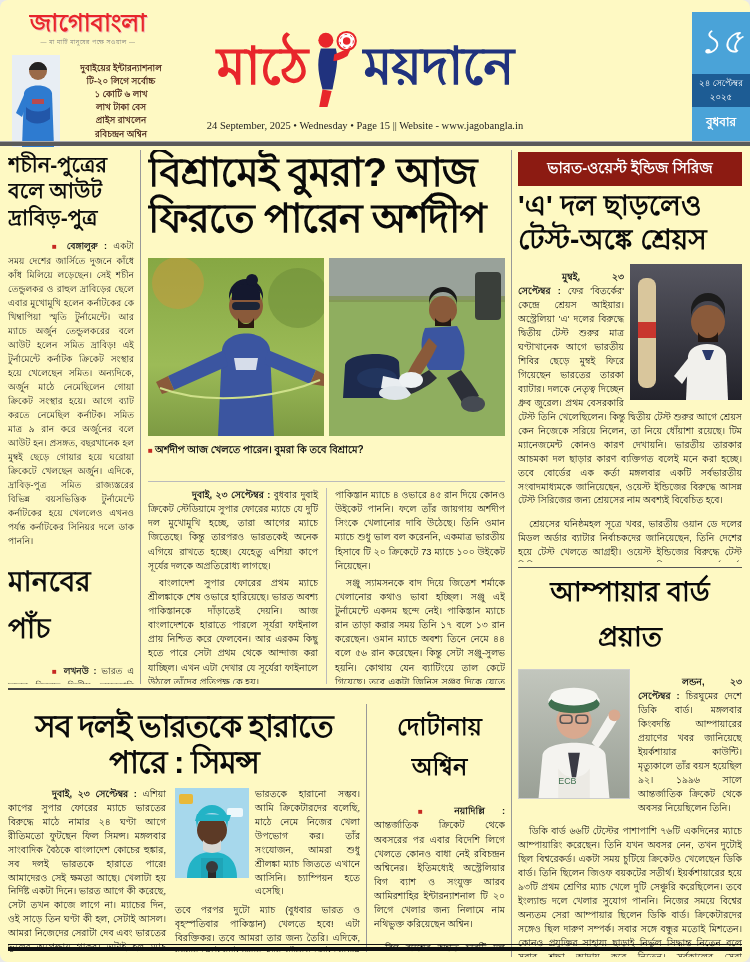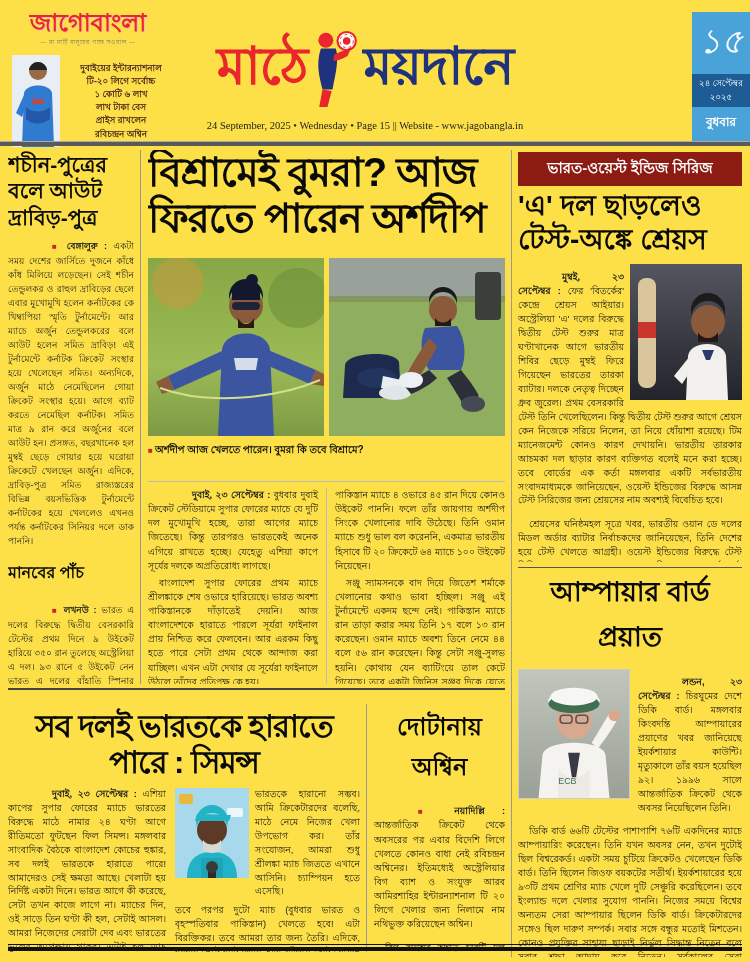--- a/index.html
+++ b/index.html
@@ -1,17 +1,17 @@
 <!DOCTYPE html>
 <html><head>
 <meta charset="utf-8">
 <style>
   html,body{margin:0;padding:0;background:#e9e9e9;}
-  .page{position:relative;width:750px;height:962px;background:#fde047;margin:0 auto;overflow:hidden;
-        font-family:"Liberation Sans","DejaVu Sans",sans-serif;color:#1a1a1a;}
+  .page{position:relative;width:750px;height:962px;background:#fef9c3;margin:0 auto;overflow:hidden;
+        font-family:"Liberation Sans","DejaVu Sans",sans-serif;color:#1a1a1a;border-radius:8px;}
   
   .header{position:absolute;top:0;left:0;right:0;height:146px;}
   .header-rule{position:absolute;top:141px;left:0;right:0;height:4px;background:#5a5a5a;border-top:1px solid #aaa;}
   .logo-block{position:absolute;top:10px;left:12px;width:152px;text-align:center;}
   .logo-title{color:#e8262b;font-size:24px;font-weight:bold;line-height:1.05;text-shadow:1px 1px 0 #f3bcbc;}
   .logo-tagline{font-size:6px;color:#7a7a7a;margin-top:2px;letter-spacing:.5px;}
   .promo{display:flex;margin-top:7px;align-items:center;gap:18px;}
   .promo-photo{width:48px;height:92px;flex:none;}
   .promo-photo svg{width:100%;height:100%;}
   .promo-text{flex:1;font-size:8.8px;font-weight:bold;color:#4d2a1e;line-height:1.5;text-align:center;}
@@ -35,21 +35,21 @@
   .right-col{flex:1;min-width:0;}
   .top-row{display:flex;height:534px;overflow:hidden;}
   .col-a{width:126px;flex:none;padding-right:6px;border-right:1px solid #999;overflow:hidden;}
   .col-b{flex:1;min-width:0;padding-left:7px;}
   .section-div{border-top:2px solid #444;margin-top:4px;}
   .bottom-row{display:flex;height:248px;margin-top:14px;overflow:hidden;}
   .simmons{width:352px;flex:none;padding-right:6px;border-right:1px solid #999;overflow:hidden;}
   .ashwin-col{flex:1;min-width:0;padding-left:7px;overflow:hidden;}
   
   .hl-sm{font-size:21px;font-weight:bold;line-height:1.26;margin:2px 0 8px;color:#0d0d0d;}
-  .hl-manav{font-size:16px;font-weight:bold;margin:12px 0 16px;color:#0d0d0d;}
+  .hl-manav{font-size:28px;font-weight:bold;margin:12px 0 10px;color:#0d0d0d;}
   .body-txt{font-size:9px;line-height:1.56;text-align:justify;color:#1c1c1c;}
   .body-txt p,.lcol p,.sim-txt p{margin:0 0 3px;}
   p.indent{text-indent:11px;}
   .dl{font-weight:bold;padding-left:44px;}
   .bullet .dl::before{content:"■ ";color:#c62822;font-size:8px;}
   
   .lead-hl{font-size:40px;font-weight:bold;line-height:1.14;letter-spacing:-1px;margin:0 0 8px;color:#0a0a0a;height:100px;overflow:hidden;}
   .photos{display:flex;gap:5px;height:178px;}
   .photo-arsh{width:176px;flex:none;}
   .photo-bum{flex:1;}
@@ -227,21 +227,21 @@
 
           <div class="caption">অর্শদীপ আজ খেলতে পারেন। বুমরা কি তবে বিশ্রামে?</div>
 
           <div class="lead-cols">
             <div class="lcol">
               <p><span class="dl">দুবাই, ২৩ সেপ্টেম্বর :</span> <span>বুধবার দুবাই ক্রিকেট স্টেডিয়ামে সুপার ফোরের ম্যাচে যে দুটি দল মুখোমুখি হচ্ছে, তারা আগের ম্যাচে জিতেছে। কিন্তু তারপরও ভারতকেই অনেক এগিয়ে রাখতে হচ্ছে। যেহেতু এশিয়া কাপে সূর্যের দলকে অপ্রতিরোধ্য লাগছে।</span></p>
               <p class="indent">বাংলাদেশ সুপার ফোরের প্রথম ম্যাচে শ্রীলঙ্কাকে শেষ ওভারে হারিয়েছে। ভারত অবশ্য পাকিস্তানকে দাঁড়াতেই দেয়নি। আজ বাংলাদেশকে হারাতে পারলে সূর্যরা ফাইনাল প্রায় নিশ্চিত করে ফেলবেন। আর এরকম কিছু হতে পারে সেটা প্রথম থেকে আন্দাজ করা যাচ্ছিল। এখন এটা দেখার যে সূর্যেরা ফাইনালে উঠলে তাঁদের প্রতিপক্ষ কে হয়।</p>
               <p class="indent">কোচ গম্ভীরের জন্য একটা সমস্যা তৈরি হয়েছে টিম কম্বিনেশন নিয়ে। জনা দুয়েক ক্রিকেটারের নাম আসছে যারা বাংলাদেশ ম্যাচে বাদ পড়তে পারেন। বুমরাকে অবশ্য এখন বেছে বেছে ম্যাচ খেলতে হয়। ফলে এই ম্যাচে তাঁকে বাদ অথবা বিশ্রাম দেওয়ার কথা উঠছে। বুমরা এশিয়া কাপে একদমই প্রভাব ফেলতে পারছেন না।</p>
             </div>
             <div class="lcol">
-              <p>পাকিস্তান ম্যাচে ৪ ওভারে ৪৫ রান দিয়ে কোনও উইকেট পাননি। ফলে তাঁর জায়গায় অর্শদীপ সিংকে খেলানোর দাবি উঠেছে। তিনি ওমান ম্যাচে শুধু ভাল বল করেননি, একমাত্র ভারতীয় হিসাবে টি ২০ ক্রিকেটে ৬৪ ম্যাচে ১০০ উইকেট নিয়েছেন।</p>
+              <p>পাকিস্তান ম্যাচে ৪ ওভারে ৪৫ রান দিয়ে কোনও উইকেট পাননি। ফলে তাঁর জায়গায় অর্শদীপ সিংকে খেলানোর দাবি উঠেছে। তিনি ওমান ম্যাচে শুধু ভাল বল করেননি, একমাত্র ভারতীয় হিসাবে টি ২০ ক্রিকেটে 73 ম্যাচে ১০০ উইকেট নিয়েছেন।</p>
               <p class="indent">সঞ্জু স্যামসনকে বাদ দিয়ে জিতেশ শর্মাকে খেলানোর কথাও ভাবা হচ্ছিল। সঞ্জু এই টুর্নামেন্টে একদম ছন্দে নেই। পাকিস্তান ম্যাচে রান তাড়া করার সময় তিনি ১৭ বলে ১৩ রান করেছেন। ওমান ম্যাচে অবশ্য তিনে নেমে ৪৪ বলে ৫৬ রান করেছেন। কিন্তু সেটা সঞ্জু-সুলভ হয়নি। কোথায় যেন ব্যাটিংয়ে তাল কেটে গিয়েছে। তবে একটা জিনিস সঞ্জুর দিকে যেতে পারে। কোচ গম্ভীর দল নিয়ে খুব বেশি নাড়াচাড়া পছন্দ করেন না। এশিয়া কাপের শেষলগ্নে তিনি এক দল ধরে রাখবেন বলেই খবর।</p>
 
             </div>
           </div>
         </div>
       </div>
 
       <div class="section-div"></div>
 
       <div class="bottom-row">

